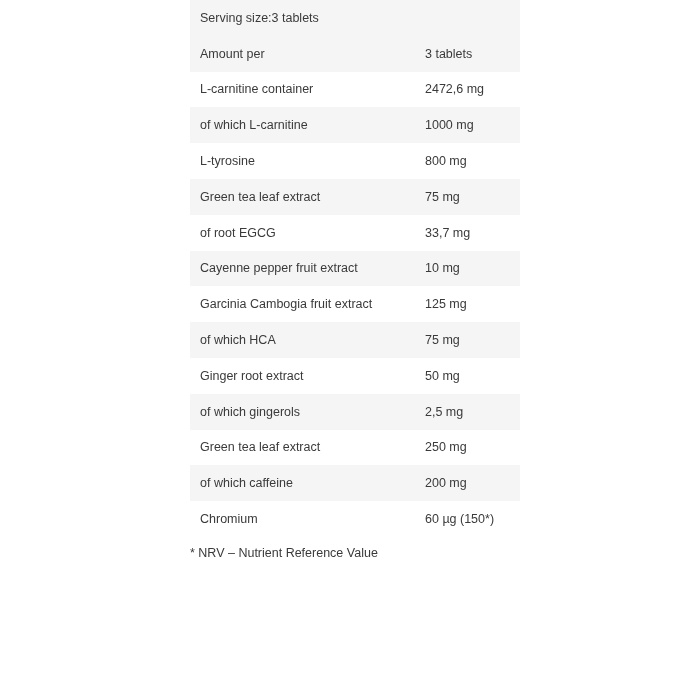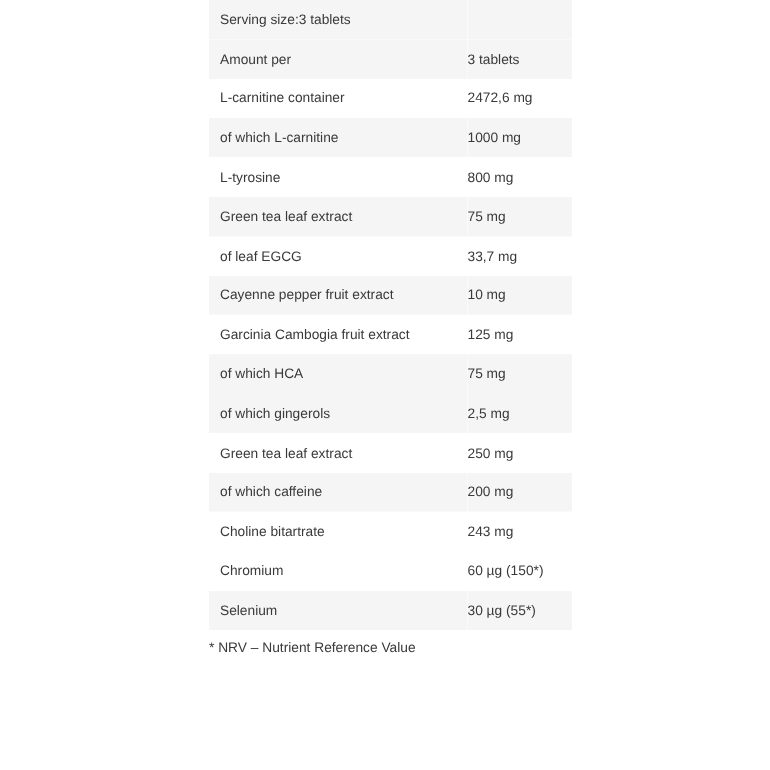--- a/index.html
+++ b/index.html
@@ -81,55 +81,51 @@
       </tr>
       <tr>
         <td class="col-name">L-tyrosine</td>
         <td class="col-value">800 mg</td>
       </tr>
       <tr class="alt">
         <td class="col-name">Green tea leaf extract</td>
         <td class="col-value">75 mg</td>
       </tr>
       <tr>
-        <td class="col-name">of leaf EGCG</td>
+        <td class="col-name">of root EGCG</td>
         <td class="col-value">33,7 mg</td>
       </tr>
       <tr class="alt">
         <td class="col-name">Cayenne pepper fruit extract</td>
         <td class="col-value">10 mg</td>
       </tr>
       <tr>
         <td class="col-name">Garcinia Cambogia fruit extract</td>
         <td class="col-value">125 mg</td>
       </tr>
       <tr class="alt">
         <td class="col-name">of which HCA</td>
         <td class="col-value">75 mg</td>
       </tr>
+      <tr>
+        <td class="col-name">Ginger root extract</td>
+        <td class="col-value">50 mg</td>
+      </tr>
       <tr class="alt">
         <td class="col-name">of which gingerols</td>
         <td class="col-value">2,5 mg</td>
       </tr>
       <tr>
         <td class="col-name">Green tea leaf extract</td>
         <td class="col-value">250 mg</td>
       </tr>
       <tr class="alt">
         <td class="col-name">of which caffeine</td>
         <td class="col-value">200 mg</td>
       </tr>
       <tr>
-        <td class="col-name">Choline bitartrate</td>
-        <td class="col-value">243 mg</td>
-      </tr>
-      <tr>
         <td class="col-name">Chromium</td>
         <td class="col-value">60 µg (150*)</td>
-      </tr>
-      <tr class="alt">
-        <td class="col-name">Selenium</td>
-        <td class="col-value">30 µg (55*)</td>
       </tr>
     </tbody>
   </table>
   <div class="footnote">* NRV – Nutrient Reference Value</div>
 </div>
 
 </body></html>

